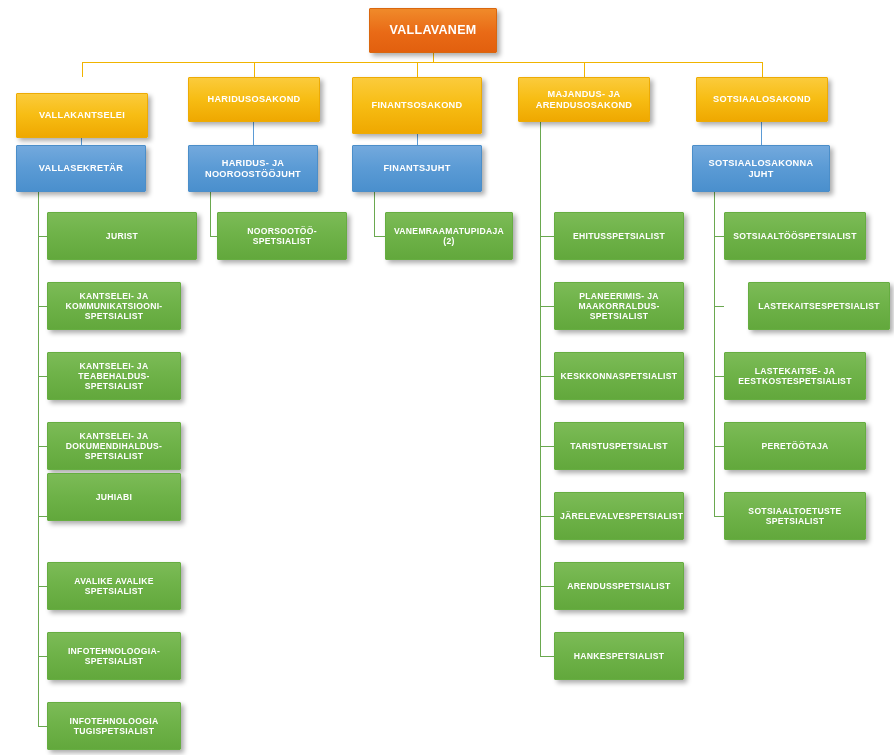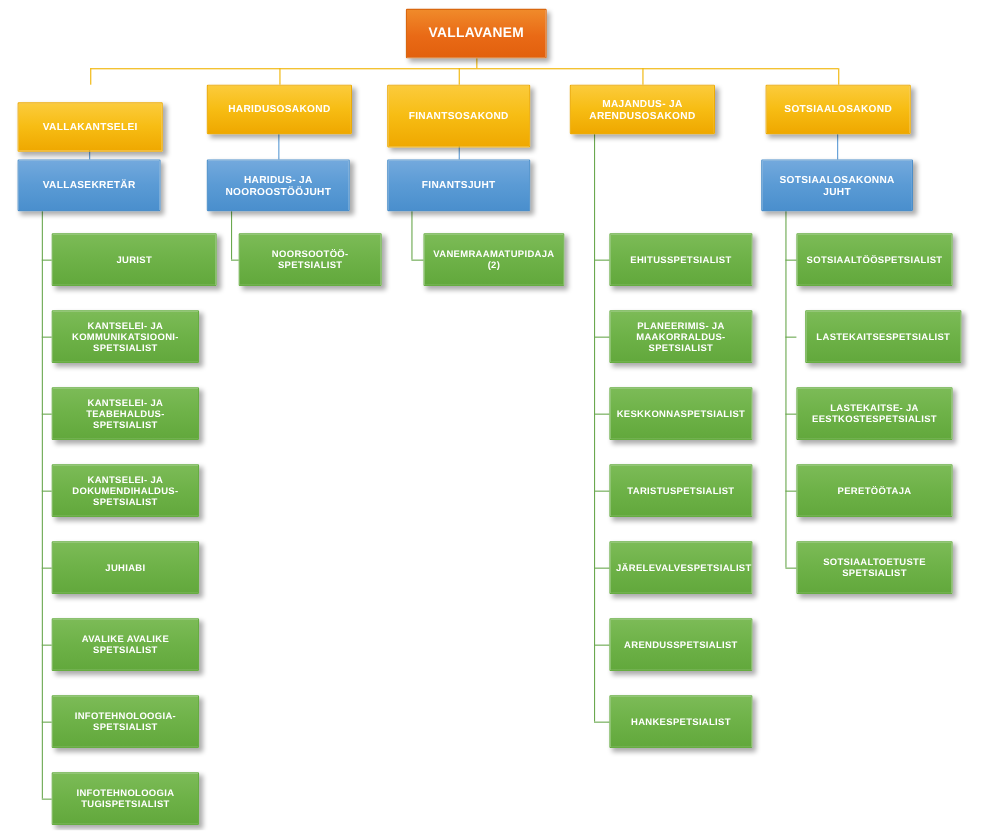--- a/index.html
+++ b/index.html
@@ -144,21 +144,21 @@
       </div>
       <div class="node staff" style="left: 47px; top: 352px; width: 134px; height: 48px;">
         <span class="label">KANTSELEI- JA TEABEHALDUS-
 SPETSIALIST</span>
       </div>
       <div class="node staff" style="left: 47px; top: 422px; width: 134px; height: 48px;">
         <span class="label">KANTSELEI- JA
 DOKUMENDIHALDUS-
 SPETSIALIST</span>
       </div>
-      <div class="node staff" style="left: 47px; top: 492px; width: 134px; height: 48px;">
+      <div class="node staff" style="left: 47px; top: 473px; width: 134px; height: 48px;">
         <span class="label">JUHIABI</span>
       </div>
       <div class="node staff" style="left: 47px; top: 562px; width: 134px; height: 48px;">
         <span class="label">AVALIKE AVALIKE SPETSIALIST</span>
       </div>
       <div class="node staff" style="left: 47px; top: 632px; width: 134px; height: 48px;">
         <span class="label">INFOTEHNOLOOGIA-
 SPETSIALIST</span>
       </div>
       <div class="node staff" style="left: 47px; top: 702px; width: 134px; height: 48px;">
@@ -213,21 +213,21 @@
       </div>
       <div class="node dept" style="left: 696px; top: 77px; width: 132px; height: 45px;">
         <span class="label">SOTSIAALOSAKOND</span>
       </div>
       <div class="node mgr" style="left: 692px; top: 145px; width: 138px; height: 47px;">
         <span class="label">SOTSIAALOSAKONNA JUHT</span>
       </div>
       <div class="node staff" style="left: 724px; top: 212px; width: 142px; height: 48px;">
         <span class="label">SOTSIAALTÖÖSPETSIALIST</span>
       </div>
-      <div class="node staff" style="left: 732px; top: 282px; width: 142px; height: 48px;">
+      <div class="node staff" style="left: 748px; top: 282px; width: 142px; height: 48px;">
         <span class="label">LASTEKAITSESPETSIALIST</span>
       </div>
       <div class="node staff" style="left: 724px; top: 352px; width: 142px; height: 48px;">
         <span class="label">LASTEKAITSE- JA
 EESTKOSTESPETSIALIST</span>
       </div>
       <div class="node staff" style="left: 724px; top: 422px; width: 142px; height: 48px; justify-content: flex-end;">
         <span class="label">PERETÖÖTAJA</span>
       </div>
       <div class="node staff" style="left: 724px; top: 492px; width: 142px; height: 48px;">

